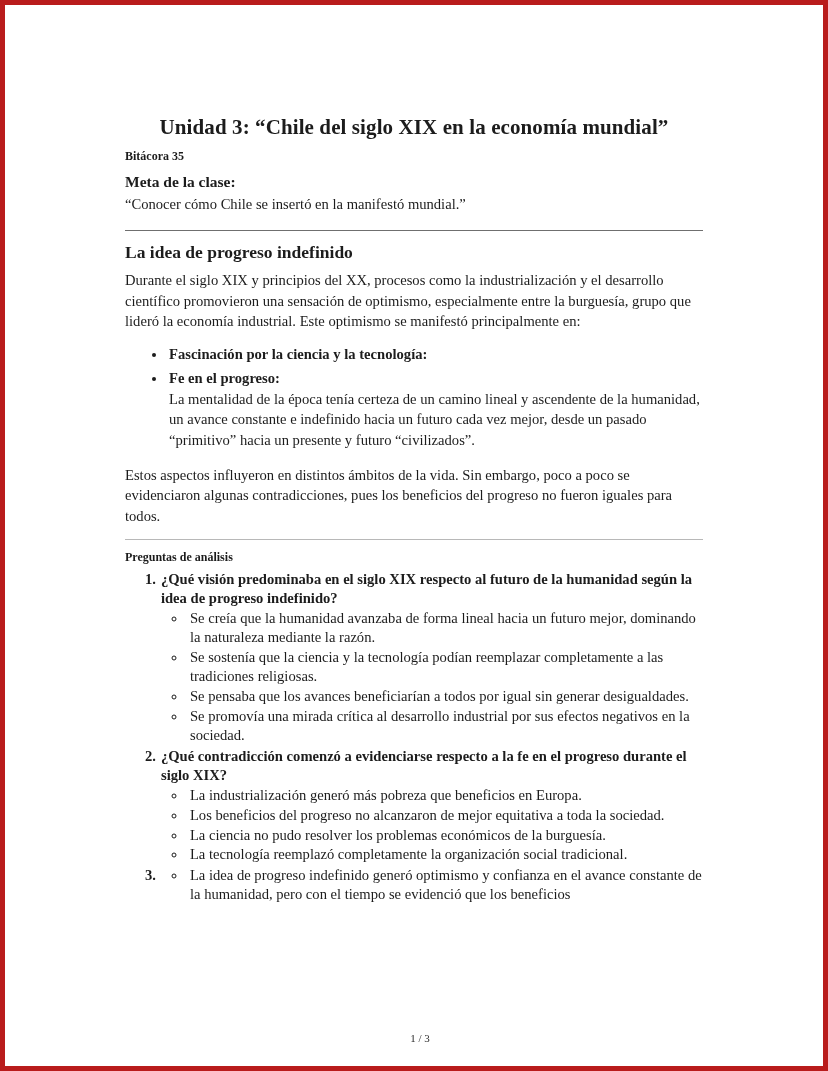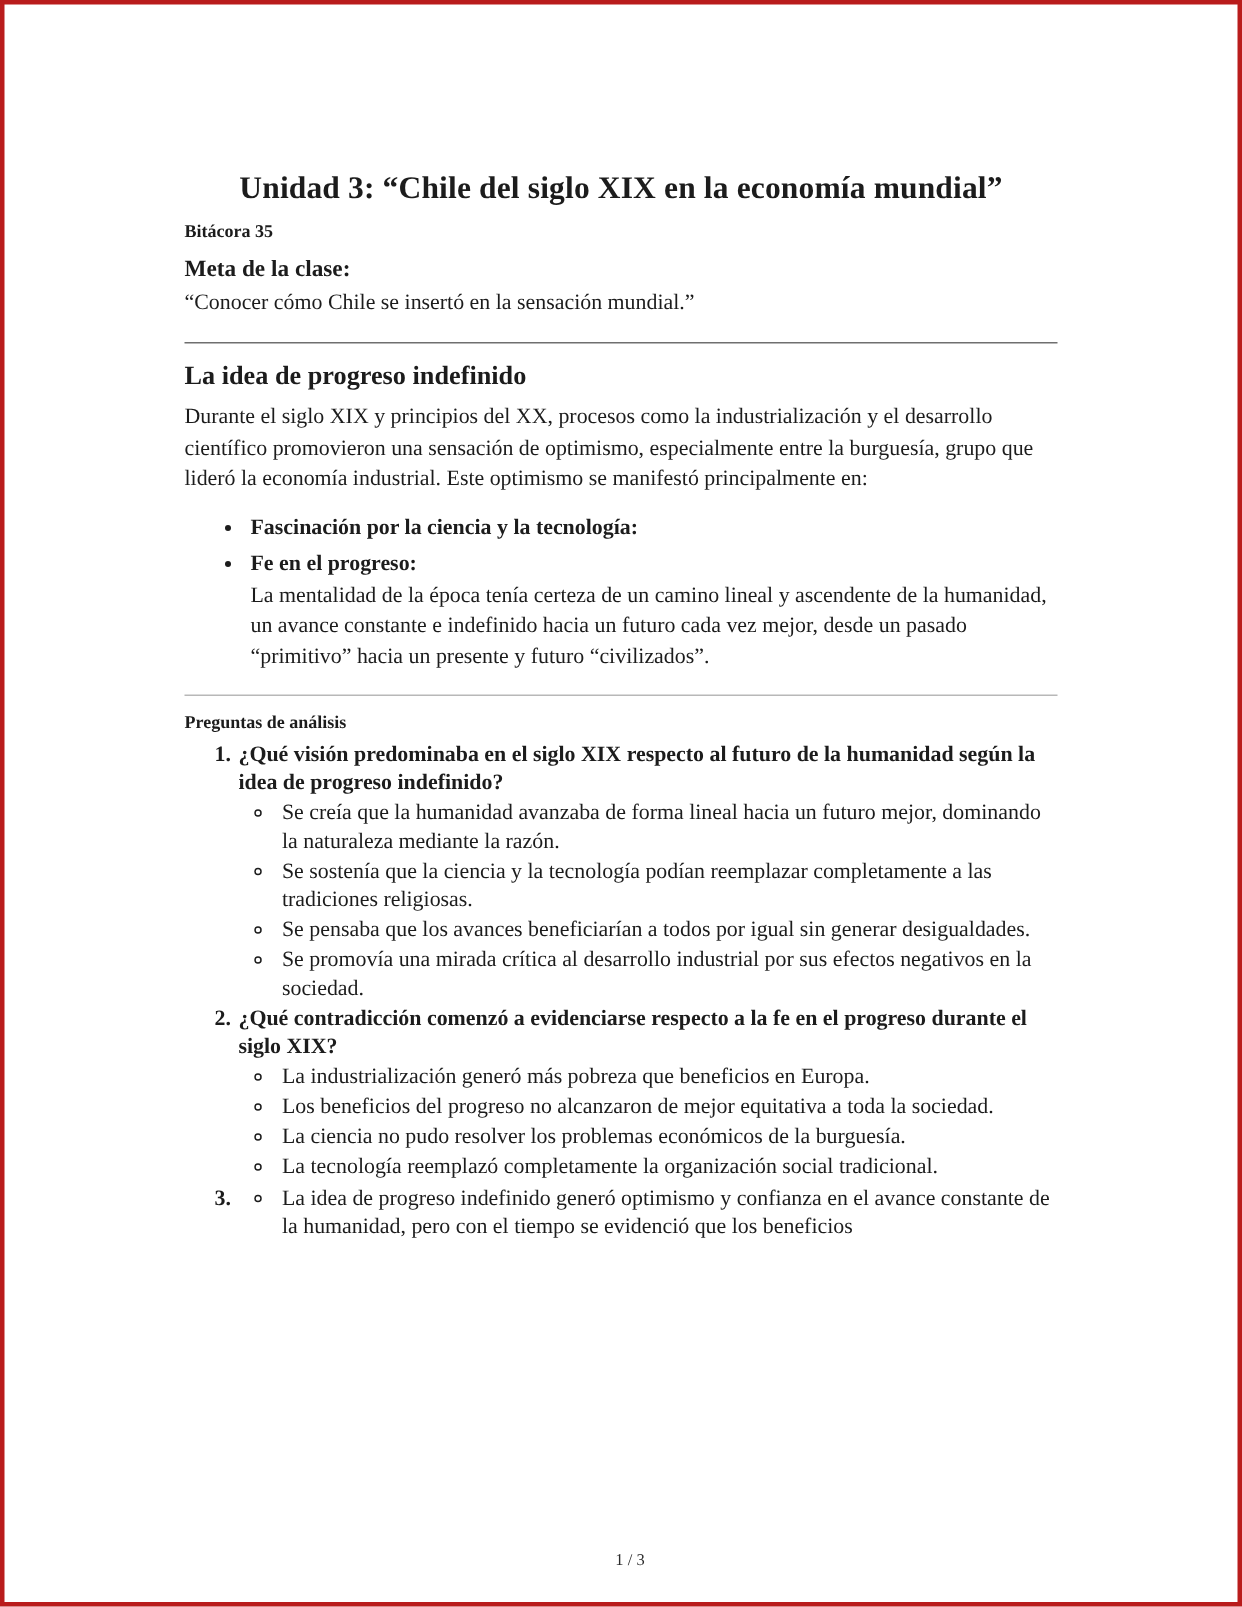--- a/index.html
+++ b/index.html
@@ -6,21 +6,21 @@
   html, body { background: #ffffff; }
   body {
     width: 828px; height: 1071px;
     font-family: "Liberation Serif", "DejaVu Serif", serif;
     color: #1c1c1c;
     position: relative;
     overflow: hidden;
   }
   .page {
     position: absolute; inset: 0;
-    border: 3px solid #b91c1c;
+    border: 5px solid #b91c1c;
     padding: 110px 120px 0 120px;
     overflow: hidden;
     background: #ffffff;
   }
   .doc-title {
     font-size: 21px; font-weight: bold;
     text-align: center;
     margin-bottom: 9px;
     letter-spacing: .1px;
   }
@@ -62,37 +62,38 @@
 </style>
 </head>
 <body>
 
 <div class="page">
 
   <h1 class="doc-title">Unidad 3: “Chile del siglo XIX en la economía mundial”</h1>
   <h2 class="bitacora">Bitácora 35</h2>
 
   <div class="meta-label">Meta de la clase:</div>
-  <div class="meta-quote">“Conocer cómo Chile se insertó en la sensación mundial.”</div>
+  <div class="meta-quote">“Conocer cómo Chile se insertó en la manifestó mundial.”</div>
 
   <hr class="rule">
 
   <h3 class="section-heading">La idea de progreso indefinido</h3>
   <p class="body">Durante el siglo XIX y principios del XX, procesos como la industrialización y el desarrollo científico promovieron una sensación de optimismo, especialmente entre la burguesía, grupo que lideró la economía industrial. Este optimismo se manifestó principalmente en:</p>
 
   <ul class="bullets">
     <li>
       <span class="b-title">Fascinación por la ciencia y la tecnología:</span>
     </li>
     <li>
       <span class="b-title">Fe en el progreso:</span>
       <span class="b-body">La mentalidad de la época tenía certeza de un camino lineal y ascendente de la humanidad, un avance constante e indefinido hacia un futuro cada vez mejor, desde un pasado “primitivo” hacia un presente y futuro “civilizados”.</span>
     </li>
   </ul>
 
+  <p class="body">Estos aspectos influyeron en distintos ámbitos de la vida. Sin embargo, poco a poco se evidenciaron algunas contradicciones, pues los beneficios del progreso no fueron iguales para todos.</p>
 
   <hr class="rule rule-light">
 
   <h4 class="questions-heading">Preguntas de análisis</h4>
 
   <ol class="questions">
 
     <li class="q-item">
       <span class="q-num">1.</span>
       <div class="q-content">

